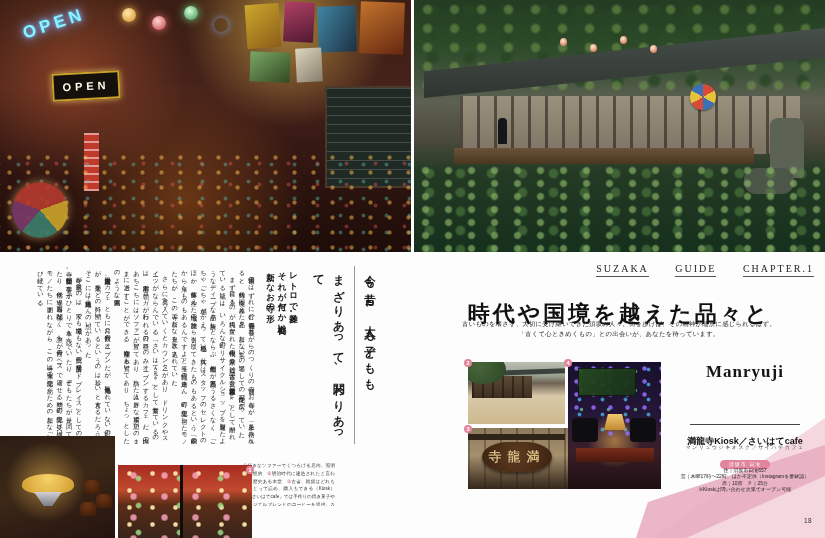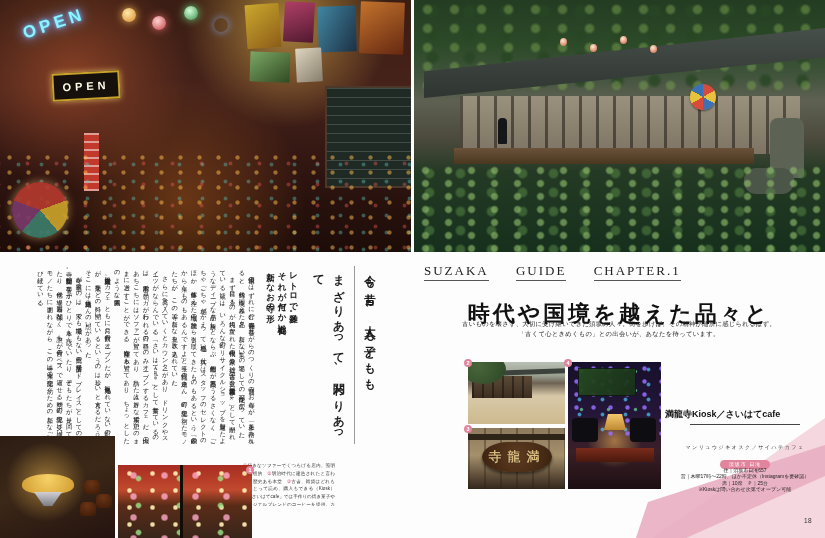--- a/index.html
+++ b/index.html
@@ -95,39 +95,39 @@
       radial-gradient(circle,rgba(160,230,140,.8) 2px,transparent 3.5px),
       radial-gradient(circle,rgba(255,240,180,.9) 1.6px,transparent 3px);
       background-size:31px 21px,41px 27px,23px 17px;}
   #interior-pole{left:62px;top:0;width:3px;height:73px;background:#120c08;}
 
   
   .marker{position:absolute;width:8px;height:8px;border-radius:50%;background:#e2849c;
       color:#fff;font-size:5.5px;line-height:8px;text-align:center;font-weight:bold;}
 
   
-  #kicker{left:413px;top:263px;width:412px;text-align:left;font-family:"Liberation Serif","DejaVu Serif",serif;
-      font-size:13px;letter-spacing:2px;color:#222;}
+  #kicker{left:413px;top:263px;width:412px;text-align:right;font-family:"Liberation Serif","DejaVu Serif",serif;
+      font-size:10px;letter-spacing:2px;color:#222;}
   #kicker span{border-bottom:.5px solid #555;padding-bottom:2px;margin:0 11px;}
   #main-headline{left:413px;top:284px;width:412px;text-align:center;
       font-family:"Liberation Serif","DejaVu Serif",serif;font-size:22px;letter-spacing:3px;color:#111;}
   #lede{left:413px;top:319px;width:412px;text-align:center;font-size:6.3px;line-height:9.5px;color:#222;letter-spacing:.3px;}
 
   #photo-courtyard{left:468px;top:362px;width:97px;height:62px;background:
       linear-gradient(180deg,#b9c0b4 0%,#9aa191 22%,#6e6253 34%,#d8c9a8 55%,#cdb98f 100%);}
   #courtyard-tree{left:-8px;top:-8px;width:46px;height:30px;border-radius:50%;
       background:radial-gradient(circle at 40% 40%,#48663a,#2c4526);}
   #courtyard-bldg{left:4px;top:14px;width:60px;height:22px;background:
       repeating-linear-gradient(90deg,rgba(20,15,10,.5) 0 2px,transparent 2px 10px),
       linear-gradient(180deg,#5c4a36,#3c2e20);}
   #courtyard-roofline{left:0;top:8px;width:97px;height:5px;background:#3c423c;transform:rotate(-2deg);}
 
   #photo-sign{left:468px;top:428px;width:97px;height:61px;background:
       repeating-linear-gradient(90deg,rgba(40,30,20,.35) 0 2px,transparent 2px 16px),
-      linear-gradient(180deg,#8d7a5e 0%,#a5906c 45%,#5b4a36 80%,#33281c 100%);}
+      linear-gradient(180deg,#8d7a5e 0%,#a5906c 45%,#5b4a36 80%,#33281c 100%); padding-left: 25px;}
   #sign-beam{left:0;top:6px;width:97px;height:6px;background:#2e2418;}
   #plaque{left:14px;top:14px;width:70px;height:30px;background:
       radial-gradient(circle at 50% 45%,#5e3b20,#3a2210);border-radius:45% 45% 45% 45%/60% 60% 60% 60%;
       display:flex;align-items:center;justify-content:center;box-shadow:0 2px 3px rgba(0,0,0,.5);}
   #plaque span{color:#d8b97e;font-family:"Liberation Serif","DejaVu Serif",serif;font-size:13px;
       font-weight:bold;letter-spacing:6px;text-shadow:0 0 1px #000;}
 
   #photo-neoncafe{left:568px;top:362px;width:93px;height:127px;background:
       radial-gradient(circle at 50% 62%,rgba(255,190,90,.55),transparent 30%),
       linear-gradient(180deg,#17102c 0%,#241638 40%,#3a1f28 70%,#1c0f12 100%);}
@@ -141,21 +141,21 @@
   #neon-lampshade{left:36px;top:52px;width:22px;height:16px;background:linear-gradient(180deg,#f2c76e,#c08a33);
       clip-path:polygon(18% 0,82% 0,100% 100%,0 100%);}
   #neon-table{left:8px;top:86px;width:78px;height:14px;background:linear-gradient(180deg,#7a2c1a,#4a180e);}
   .sofa{position:absolute;width:26px;height:24px;background:#0d0d12;border-radius:4px;}
 
   
   #shop-name-en{left:665px;top:363px;width:160px;text-align:center;
       font-family:"Liberation Serif","DejaVu Serif",serif;font-weight:bold;color:#161616;}
   #shop-name-en div{font-size:17px;line-height:18px;letter-spacing:1px;}
   #info-rule{left:690px;top:424px;width:110px;border-top:.7px solid #444;}
-  #shop-name-jp{left:665px;top:408px;width:160px;text-align:left;font-size:9px;font-weight:bold;color:#111;}
+  #shop-name-jp{left:665px;top:435px;width:160px;text-align:center;font-size:9px;font-weight:bold;color:#111;}
   #shop-name-kana{left:665px;top:444px;width:160px;text-align:center;font-size:5px;letter-spacing:1.5px;color:#333;}
   #area-badge{left:665px;top:452px;width:160px;text-align:center;}
   #area-badge span{display:inline-block;background:#e2849c;color:#fff;font-size:5px;
       padding:1.5px 9px;border-radius:6px;letter-spacing:1px;}
   #shop-info{left:665px;top:467px;width:160px;text-align:center;font-size:5px;line-height:6.4px;color:#222;}
   #page-num{left:804px;top:517px;font-size:6.5px;color:#333;letter-spacing:.5px;}
 
   
   #tri-box{left:598px;top:392px;width:227px;height:146px;pointer-events:none;}
   #tri-light{position:absolute;inset:0;background:#f5d7df;
@@ -277,20 +277,21 @@
     <div id="neon-speckle" class="abs"></div>
     <div id="neon-poster" class="abs"></div>
     <div class="sofa" style="left:4px;top:56px;"></div>
     <div class="sofa" style="left:62px;top:56px;"></div>
     <div id="neon-lampshade" class="abs"></div>
     <div id="neon-table" class="abs"></div>
   </div>
   <div class="marker" style="left:564px;top:359px;">4</div>
 
   <div id="shop-name-en" class="abs">
+    <div>Manryuji</div>
   </div>
   <div id="info-rule" class="abs"></div>
   <div id="shop-name-jp" class="abs">満龍寺Kiosk／さいはてcafe</div>
   <div id="shop-name-kana" class="abs">マンリュウジキオスク／サイハテカフェ</div>
   <div id="area-badge" class="abs">
     <span>須坂市 日滝</span>
   </div>
   <div id="shop-info" class="abs">
     <div>住｜須坂市日滝657</div>
     <div>営｜木曜17時〜22時、ほか不定休（Instagramを要確認）</div>

